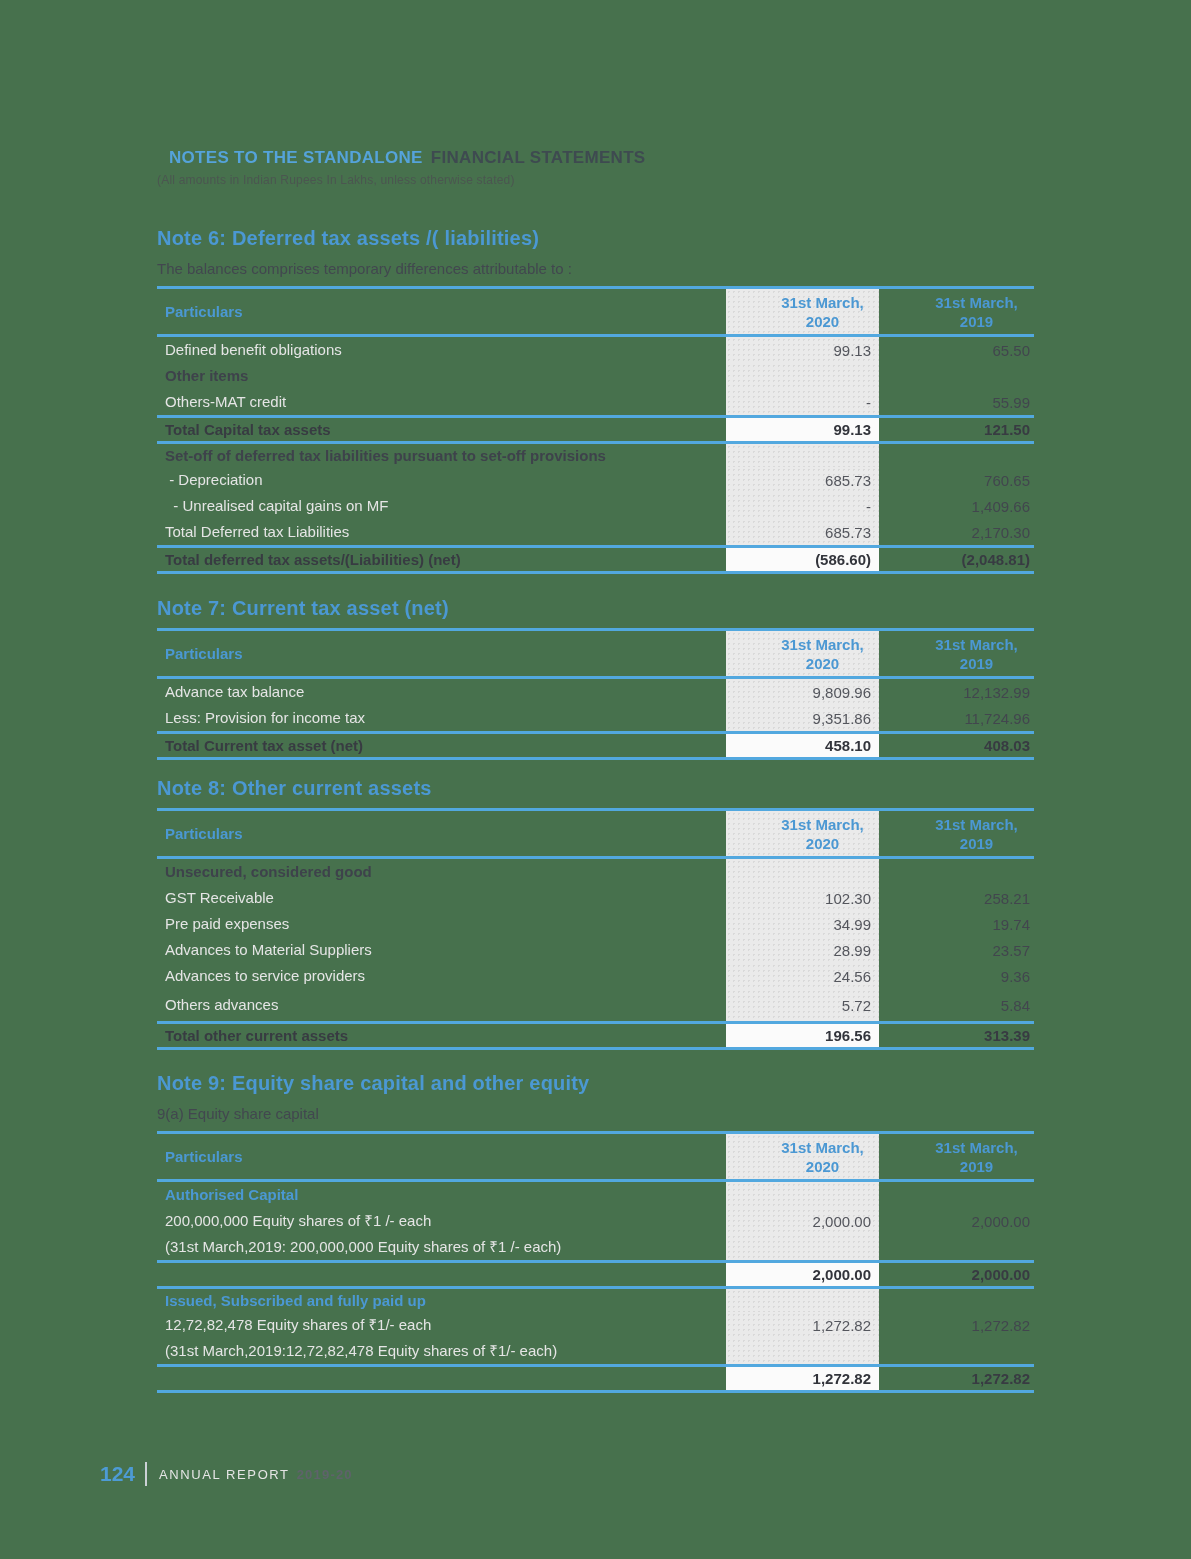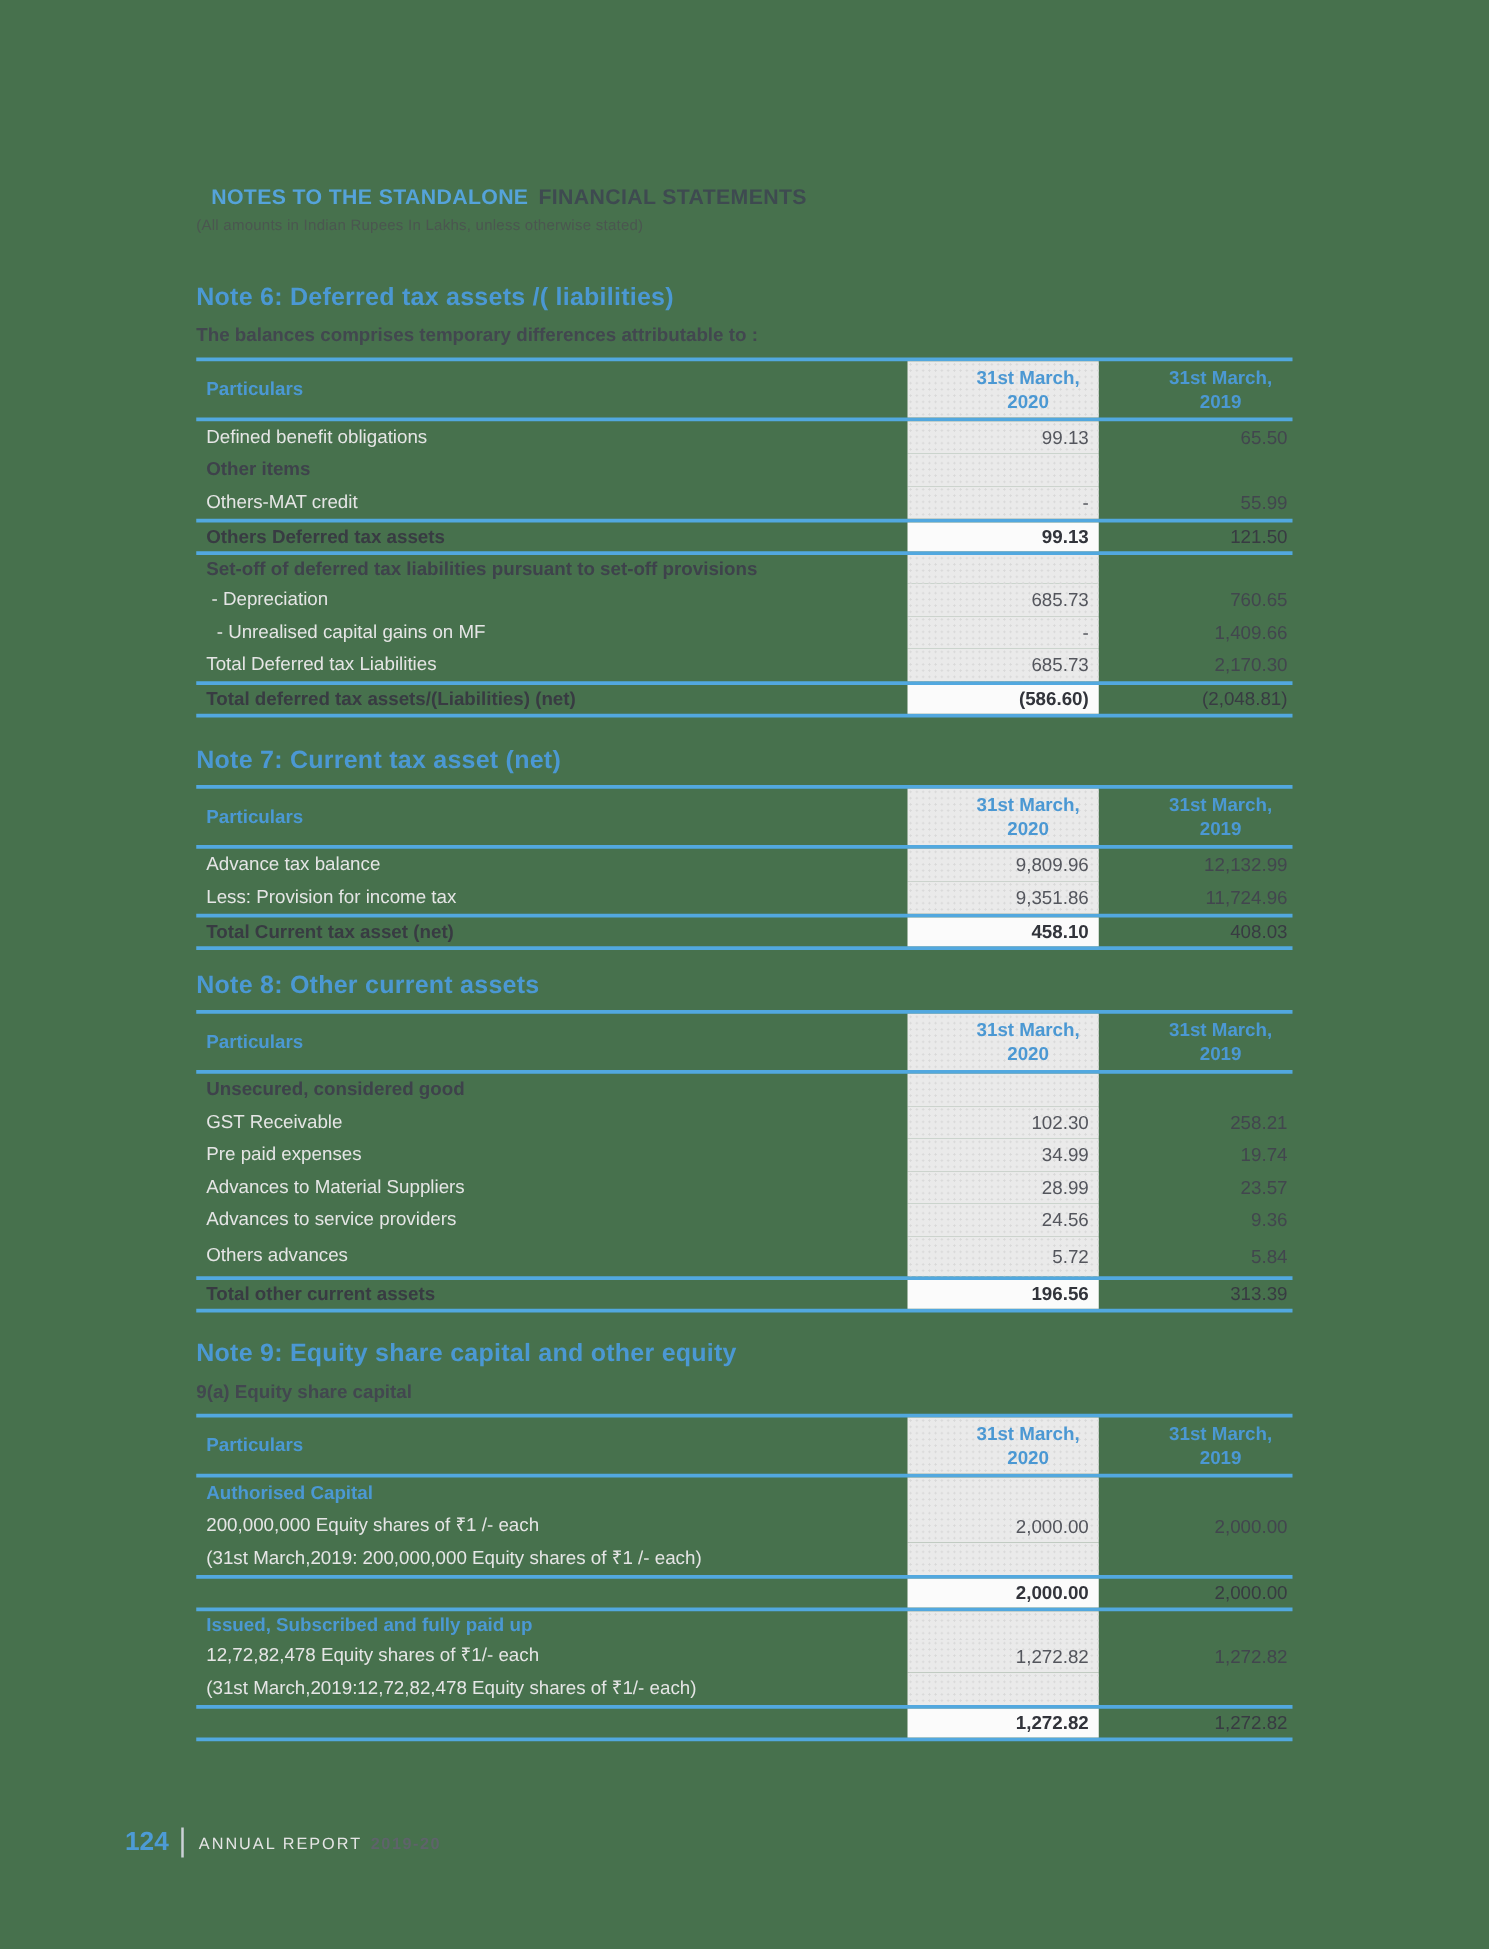--- a/index.html
+++ b/index.html
@@ -20,21 +20,21 @@
   .subtitle{font-size:12px;color:#4b5650;margin-top:5px;letter-spacing:.2px;}
 
   
   .notes{position:absolute;inset:0;}
   .note-section{position:absolute;left:157px;width:877px;}
   .note-0{top:227px;}
   .note-1{top:597px;}
   .note-2{top:777px;}
   .note-3{top:1072px;}
   .note-title{font-size:20px;font-weight:bold;color:#4b98d3;margin:0 0 11px;line-height:22px;letter-spacing:.2px;}
-  .note-intro{font-size:15px;font-weight:bold;color:#42474f;margin:0 0 8px;line-height:18px;}
+  .note-intro{font-size:15px;font-weight:normal;color:#42474f;margin:0 0 8px;line-height:18px;}
   .no-intro .note-title{margin-bottom:9px;}
 
   
   .note-table{
     border-top:3px solid #52a8df;
     border-bottom:3px solid #52a8df;
     font-size:15px;width:100%;
   }
   .trow{display:flex;align-items:stretch;min-height:26px;}
   .c-label{
@@ -58,21 +58,21 @@
     flex-direction:column;justify-content:center;align-items:center;
     padding-right:0;font-weight:bold;color:#4b98d3;line-height:19px;text-align:center;padding-left:40px;
   }
   .border-top{border-top:3px solid #52a8df;}
   .spacer{min-height:32px;}
 
   .style-bold .c-label{font-weight:bold;color:#3e424b;}
   .style-bluebold .c-label{font-weight:bold;color:#4b98d3;}
   .style-total .c-label{font-weight:bold;color:#383b42;}
   .style-total .c-2020{font-weight:bold;color:#32343b;background-color:#fbfbfb;background-image:none;}
-  .style-total .c-2019{font-weight:normal;color:#383b42;}
+  .style-total .c-2019{font-weight:bold;color:#383b42;}
 
   
   .page-footer{position:absolute;left:100px;top:1462px;display:flex;align-items:center;}
   .pg-num{font-size:21px;font-weight:bold;color:#4d9bd5;}
   .pg-div{width:2px;height:24px;background:#ccd1d6;margin:0 12px 0 10px;}
   .pg-label{font-size:13px;color:#e5e5e5;letter-spacing:1.6px;}
   .pg-year{font-size:13px;color:#5e636a;font-weight:bold;letter-spacing:1.2px;margin-left:7px;}
 </style>
 </head>
 <body>
@@ -116,21 +116,21 @@
     <div class="c-2019"></div>
   </div>
 
   <div class="trow style-normal">
     <div class="c-label">Others-MAT credit</div>
     <div class="c-2020">-</div>
     <div class="c-2019">55.99</div>
   </div>
 
   <div class="trow style-total border-top">
-    <div class="c-label">Others Deferred tax assets</div>
+    <div class="c-label">Total Capital tax assets</div>
     <div class="c-2020">99.13</div>
     <div class="c-2019">121.50</div>
   </div>
 
   <div class="trow style-bold border-top">
     <div class="c-label">Set-off of deferred tax liabilities pursuant to set-off provisions</div>
     <div class="c-2020"></div>
     <div class="c-2019"></div>
   </div>
 

